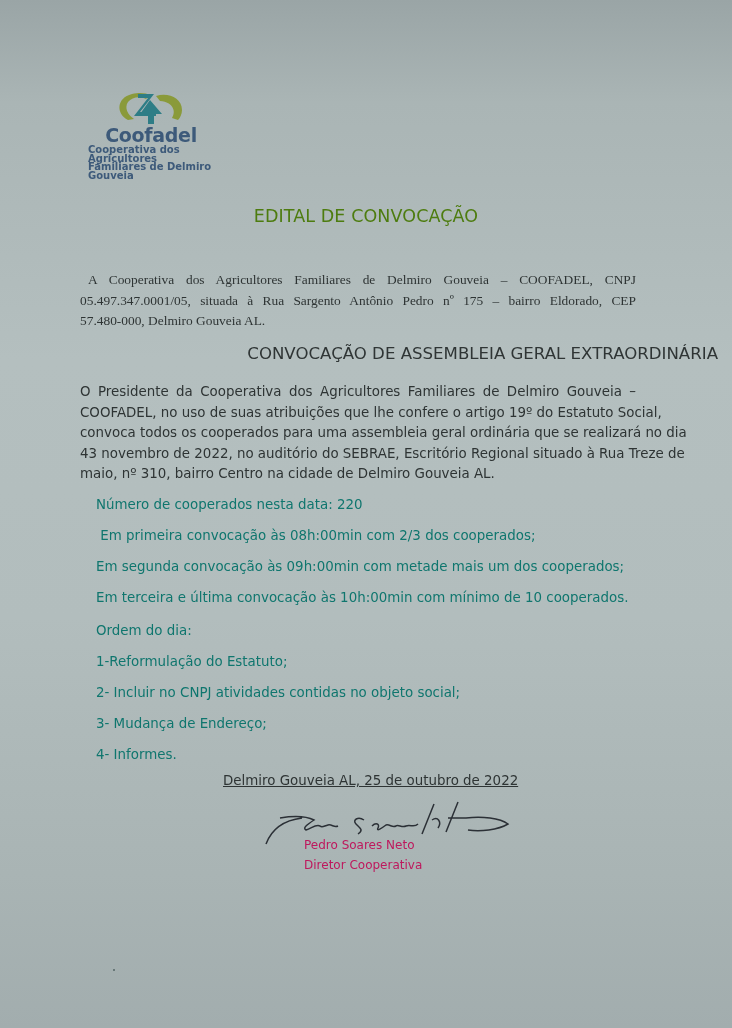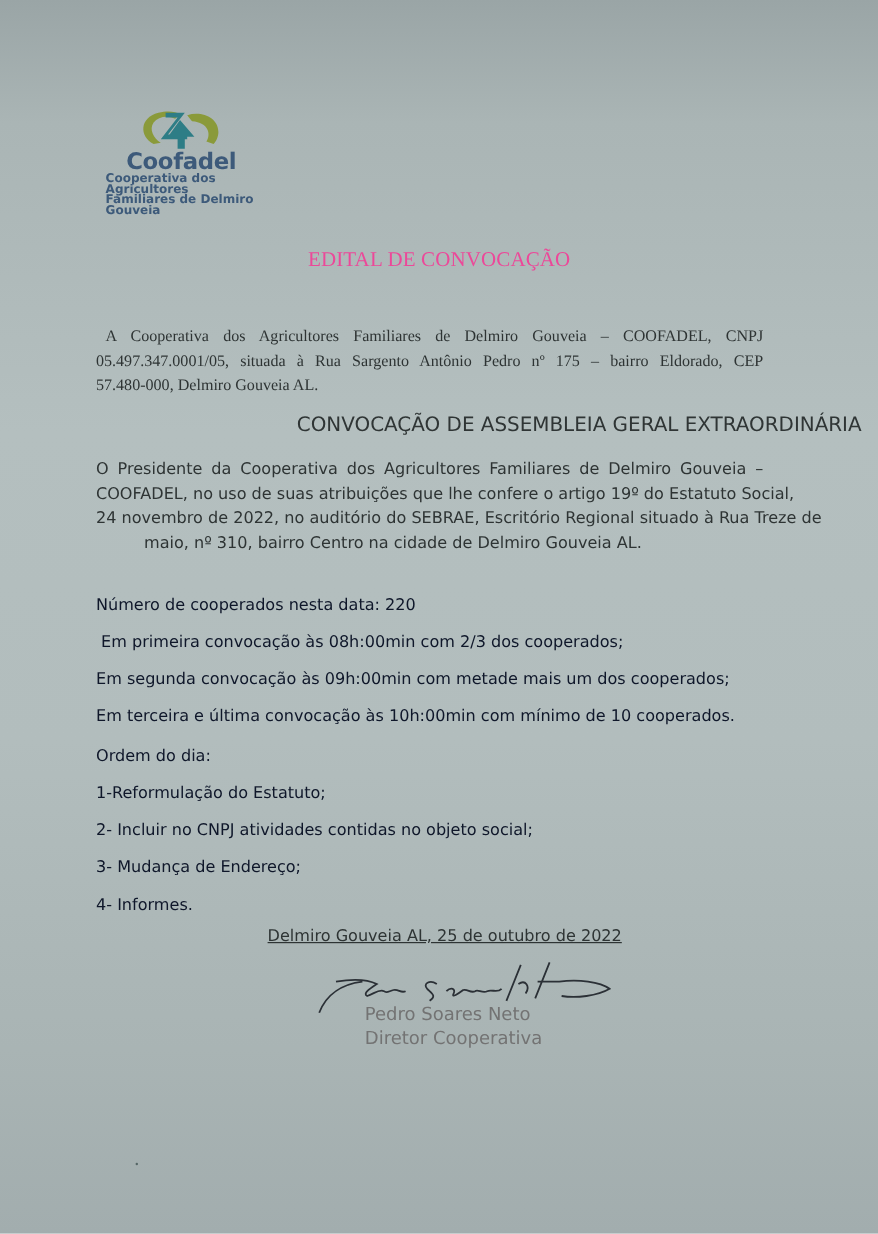--- a/index.html
+++ b/index.html
@@ -18,42 +18,42 @@
     font-family: "DejaVu Sans", sans-serif; font-weight: bold;
     font-size: 19px; color: #3d5a7a; letter-spacing: -0.3px; text-align: center;
   }
   .logo-sub {
     position: absolute; left: -8px; top: 60px; width: 130px;
     font-family: "DejaVu Sans", sans-serif; font-weight: bold;
     font-size: 10px; line-height: 8.5px; color: #3d5a7a; text-align: left;
   }
   .title {
     position: absolute; left: 0; width: 732px; top: 206px;
-    text-align: center; font-size: 17.5px; color: #ec4899; letter-spacing: 0.1px; font-family: Liberation Serif, serif;
+    text-align: center; font-size: 17.5px; color: #4d7c0f; letter-spacing: 0.1px;
   }
   .para {
     position: absolute; left: 80px; width: 556px;
     font-size: 13.4px; line-height: 20.5px; text-align: justify; color: #2e3434;
   }
   .p1 { top: 270px; font-family: Liberation Serif, serif; }
   .p1 .line { display: block; text-align: justify; text-align-last: justify; }
   .p1 .line.last { text-align-last: left; }
   .subtitle {
     position: absolute; left: 0; width: 718px; top: 344px;
     text-align: right; font-size: 16.6px; color: #2f3535;
   }
   .p2 { top: 382px; }
   .p2 .line { display: block; text-align: justify; text-align-last: justify; white-space: nowrap; }
-  .p2 .line.last { text-align-last: left; margin-left: 40px; }
+  .p2 .line.last { text-align-last: left; }
   .single {
-    position: absolute; left: 80px; font-size: 13.4px; color: #0f172a; white-space: nowrap;
+    position: absolute; left: 96px; font-size: 13.4px; color: #0f766e; white-space: nowrap;
   }
   .place-date { position: absolute; left: 223px; top: 773px; font-size: 13.4px; color: #2e3434; text-decoration: underline; }
   .signature { position: absolute; left: 262px; top: 798px; }
-  .signer { position: absolute; left: 304px; top: 835px; font-size: 15px; line-height: 20px; color: #737373; }
+  .signer { position: absolute; left: 304px; top: 835px; font-size: 12px; line-height: 20px; color: #be185d; }
   .speck { position: absolute; left: 113px; top: 969px; width: 2px; height: 2px; background: #566; border-radius: 1px; }
 </style>
 </head>
 <body>
 
 <div class="page">
 
   <div class="logo">
     <svg width="80" height="40" viewBox="0 0 80 40">
       <path d="M18 34 C6 28 6 12 22 8 C30 6 36 7 40 9 L36 13 C30 10 22 11 18 16 C14 22 18 29 24 33 Z" fill="#8a9a3a"></path>
@@ -74,21 +74,22 @@
     <span class="line" style="padding-left:8px">A Cooperativa dos Agricultores Familiares de Delmiro Gouveia – COOFADEL, CNPJ</span>
     <span class="line">05.497.347.0001/05, situada à Rua Sargento Antônio Pedro nº 175 – bairro Eldorado, CEP</span>
     <span class="line last">57.480-000, Delmiro Gouveia AL.</span>
   </div>
 
   <div class="subtitle">CONVOCAÇÃO DE ASSEMBLEIA GERAL EXTRAORDINÁRIA</div>
 
   <div class="para p2">
     <span class="line">O Presidente da Cooperativa dos Agricultores Familiares de Delmiro Gouveia –</span>
     <span class="line">COOFADEL, no uso de suas atribuições que lhe confere o artigo 19º do Estatuto Social,</span>
-    <span class="line">24 novembro de 2022, no auditório do SEBRAE, Escritório Regional situado à Rua Treze de</span>
+    <span class="line">convoca todos os cooperados para uma assembleia geral ordinária que se realizará no dia</span>
+    <span class="line">43 novembro de 2022, no auditório do SEBRAE, Escritório Regional situado à Rua Treze de</span>
     <span class="line last">maio, nº 310, bairro Centro na cidade de Delmiro Gouveia AL.</span>
   </div>
 
   <div class="single" style="top:497px">Número de cooperados nesta data: 220</div>
   <div class="single" style="top:528px; white-space:pre"> Em primeira convocação às 08h:00min com 2/3 dos cooperados;</div>
   <div class="single" style="top:559px">Em segunda convocação às 09h:00min com metade mais um dos cooperados;</div>
   <div class="single" style="top:590px">Em terceira e última convocação às 10h:00min com mínimo de 10 cooperados.</div>
 
   <div class="single" style="top:623px">Ordem do dia:</div>
   <div class="single" style="top:654px">1-Reformulação do Estatuto;</div>

